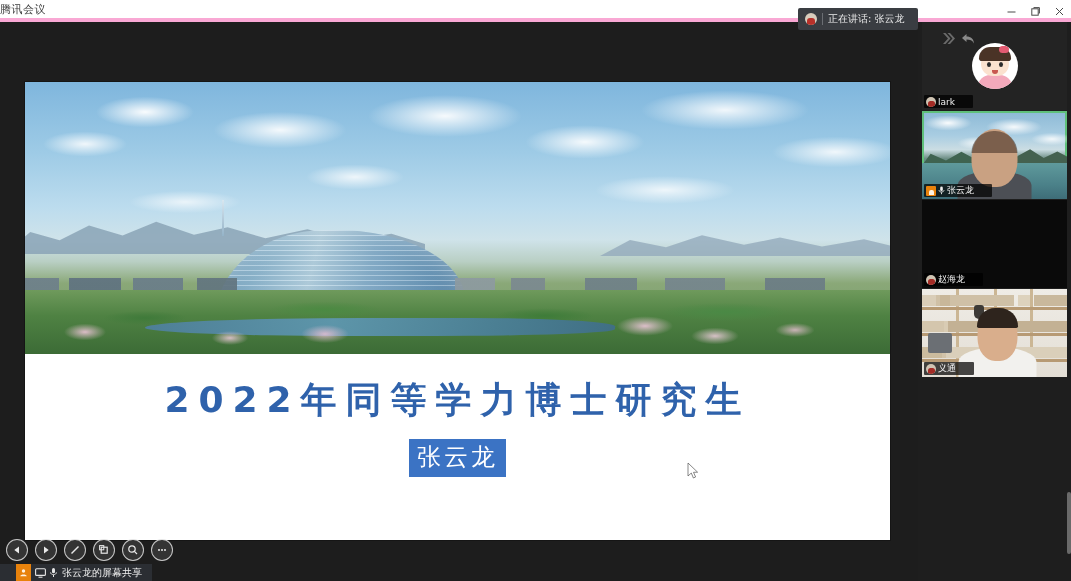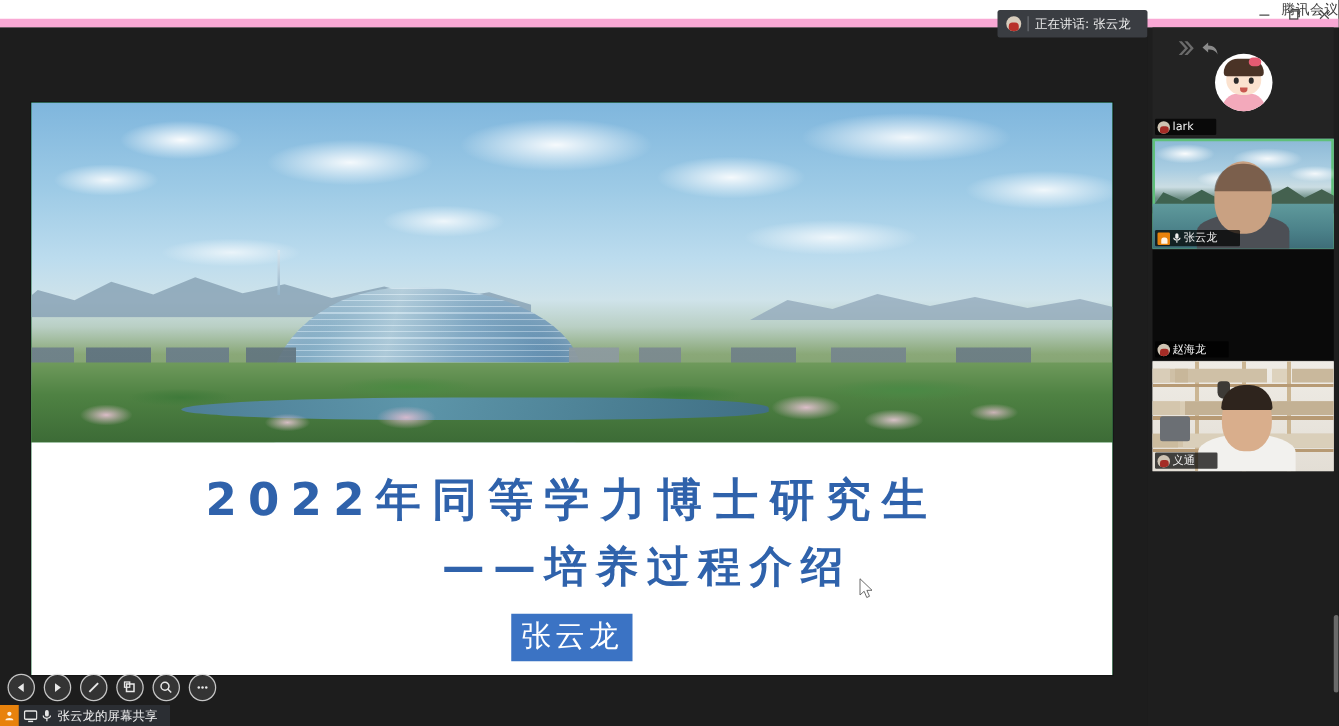--- a/index.html
+++ b/index.html
@@ -20,24 +20,24 @@
     overflow: hidden;
   }
 
   
   .titlebar {
     position: absolute;
     top: 0; left: 0;
     width: 1071px;
     height: 22px;
     background: #ffffff;
-    border-bottom: 7px solid #f9a8d4;
+    border-bottom: 4px solid #f9a8d4;
     display: flex;
     align-items: center;
-    justify-content: flex-end;
+    justify-content: flex-start;
   }
   .titlebar-title {
     font-size: 11px;
     color: #3c3c3c;
     letter-spacing: 0.5px;
   }
   .win-controls {
     position: absolute;
     right: 0; top: 0;
     height: 22px;
@@ -244,21 +244,21 @@
   .anno-btn svg { display:block; }
 
   
   .share-bar {
     position: absolute;
     left: 0; bottom: 0;
     height: 17px;
     display: flex;
     align-items: center;
     background: #2b2e33;
-    padding: 0 6px 0 0;
+    padding: 0 6px 0 16px;
   }
   .share-badge {
     width: 15px; height: 17px;
     background: #e8820c;
     display: flex;
     align-items: center;
     justify-content: center;
   }
   .share-icons {
     display: flex; align-items: center; gap: 3px;
@@ -541,21 +541,20 @@
         <div class="tower-mast"></div>
         <div class="glass-tower"></div>
         <div class="low-buildings"></div>
         <div class="park"></div>
         <div class="pond"></div>
         <div class="blossoms"></div>
       </div>
 
       <div class="slide-text">
         <div class="slide-line1">2022年同等学力博士研究生</div>
-        <div class="slide-line2">——培养过程介绍</div>
         <div class="slide-author-wrap">
           <span class="slide-author">张云龙</span>
         </div>
       </div>
     </div>
 
     <svg class="cursor" viewBox="0 0 12 18">
       <path d="M1 1 L1 14 L4.3 11 L6.4 16 L8.6 15 L6.5 10.3 L10.6 10.2 Z" fill="#ffffff" stroke="#555" stroke-width="0.7"></path>
     </svg>
 

